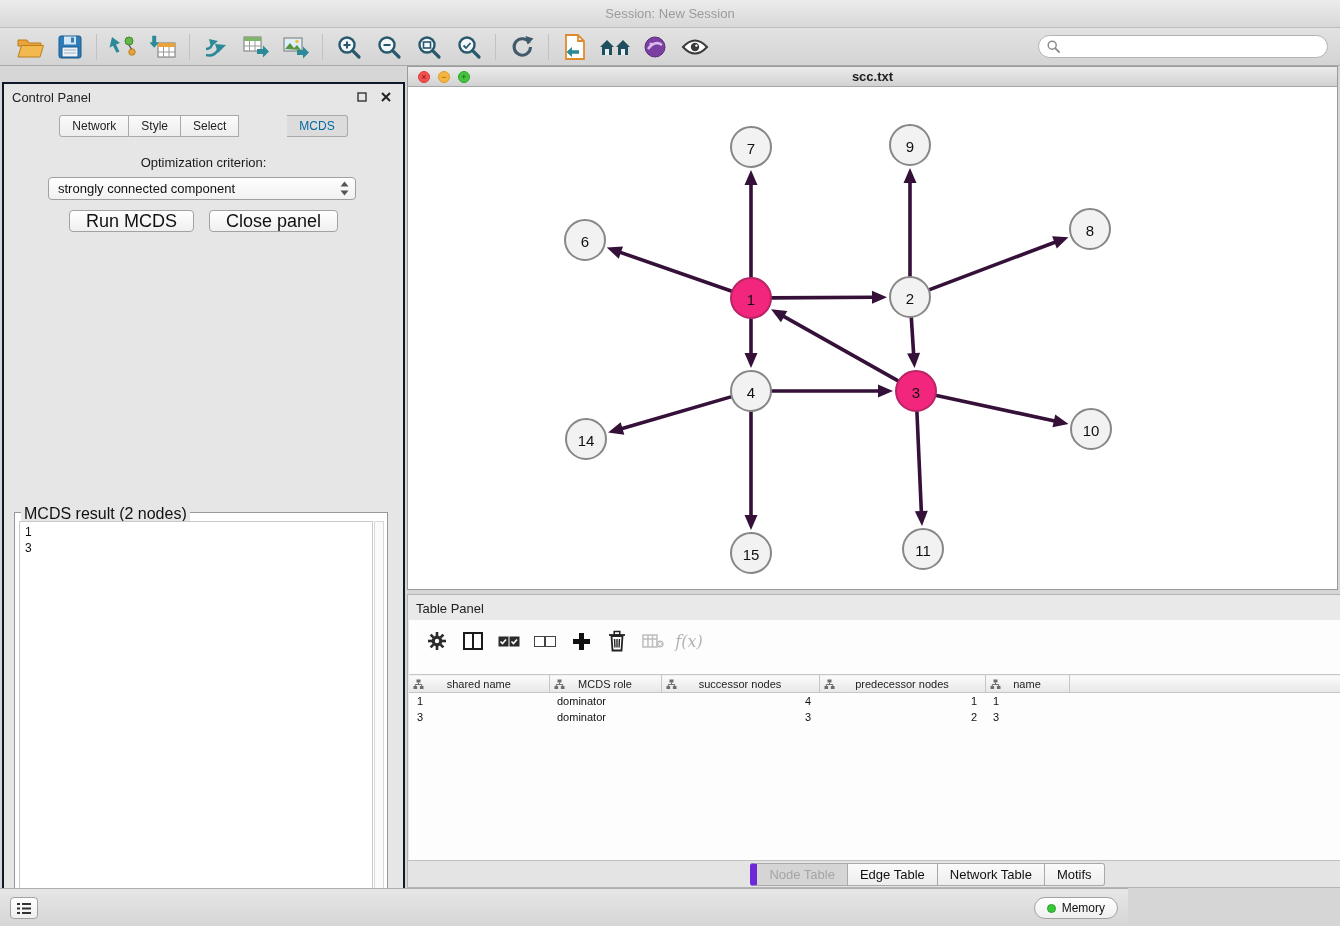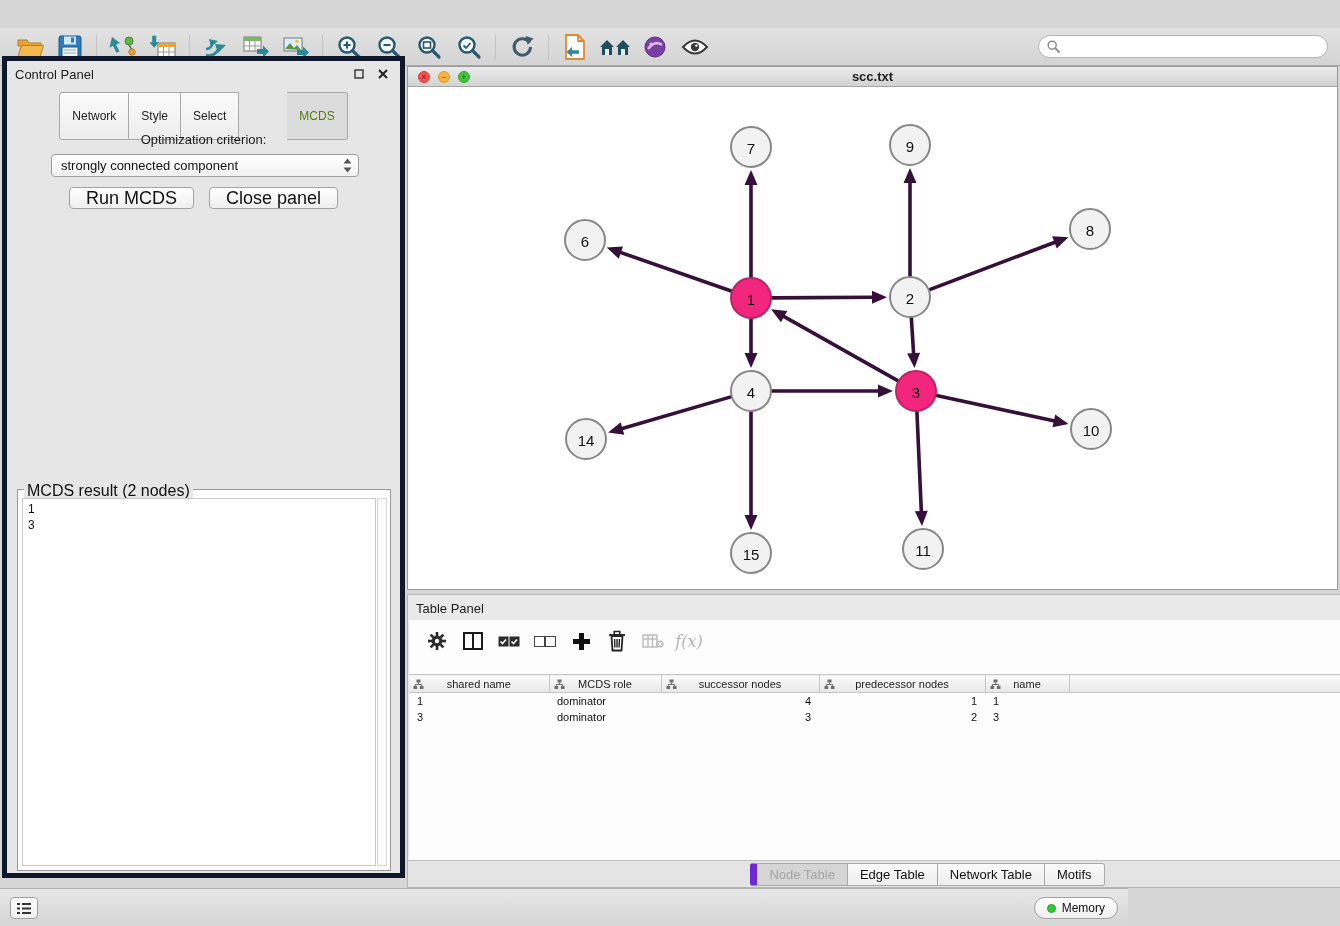--- a/index.html
+++ b/index.html
@@ -22,28 +22,28 @@
     border:1px solid #b2b2b2; border-radius:12px; display:flex; align-items:center; padding-left:8px; }
   .searchbox input { border:none; outline:none; background:transparent; flex:1; font-size:12px; padding:0 8px 0 4px; font-family:"Liberation Sans",sans-serif; }
 
   
   .panel-header { height:26px; display:flex; align-items:center; padding:0 8px;
     font-size:13px; color:#222; }
   .panel-header .spacer { flex:1; }
   .ph-ic { width:18px; height:18px; display:flex; align-items:center; justify-content:center; margin-left:6px; }
 
   
-  .control-panel { position:absolute; left:2px; top:56px; width:403px; height:822px;
-    background:#e6e6e6; border:5px solid #0f172a; }
+  .control-panel { position:absolute; left:2px; top:82px; width:403px; height:822px;
+    background:#e6e6e6; border:2px solid #0f172a; }
   .cp-tabs { position:absolute; left:0; top:31px; width:100%; display:flex; justify-content:center; }
-  .cp-tab { font-size:12px; padding:16px 12px; background:linear-gradient(#fbfbfb,#ededed);
+  .cp-tab { font-size:12px; padding:3px 12px; background:linear-gradient(#fbfbfb,#ededed);
     border:1px solid #a9a9a9; border-left:none; color:#222; cursor:default; }
   .cp-tab:first-child { border-left:1px solid #a9a9a9; border-radius:3px 0 0 3px; }
   .cp-tab:last-child { border-radius:0 3px 3px 0; }
-  .cp-tab.active { background:#dcdcdc; color:#4d7c0f;margin-left:48px; }
+  .cp-tab.active { background:#dcdcdc; color:#0369a1;margin-left:48px; }
   .opt-label { position:absolute; top:71px; width:100%; text-align:center; font-size:13px; color:#1a1a1a; }
   .dropdown { position:absolute; left:44px; top:93px; width:308px; height:23px;
     background:linear-gradient(#ffffff,#f1f1f1); border:1px solid #9f9f9f; border-radius:4px;
     display:flex; align-items:center; font-size:13px; color:#111; padding:0 6px 0 9px; cursor:default; }
   .dropdown .dd-label { flex:1; }
   .btn-row { position:absolute; top:126px; width:100%; display:flex; justify-content:center; gap:15px; }
   .btn { height:22px; padding:0 16px; font-size:18px; color:#111;
     background:linear-gradient(#ffffff,#efefef); border:1px solid #a2a2a2; border-radius:4px; cursor:default;
     display:flex; align-items:center; }
   .result-box { position:absolute; left:10px; top:428px; width:374px; height:382px;
@@ -98,20 +98,23 @@
   .memory-btn { position:absolute; right:10px; top:8px; height:22px; padding:0 12px;
     background:linear-gradient(#ffffff,#efefef); border:1px solid #a2a2a2; border-radius:11px;
     display:flex; align-items:center; gap:6px; font-size:12px; color:#111; cursor:default; }
   .green-dot { width:9px; height:9px; border-radius:50%; background:#37c837; border:1px solid #27a327; }
 </style>
 </head>
 <body>
 
 <div class="app">
 
+  <div class="titlebar">
+    <span>Session: New Session</span>
+  </div>
 
   <div class="toolbar">
     <div class="tb-btn">
       <svg width="27" height="22" viewBox="0 0 27 22">
           <path d="M1 4 h9 l2 3 h12 v3 H1z" fill="#e8a33b" stroke="#b97f1e"></path>
           <path d="M1 21 L4.5 9.5 h22 L23 21z" fill="#f3b94f" stroke="#b97f1e"></path>
         </svg>
     </div>
     <div class="tb-btn">
       <svg width="24" height="24" viewBox="0 0 24 24">

